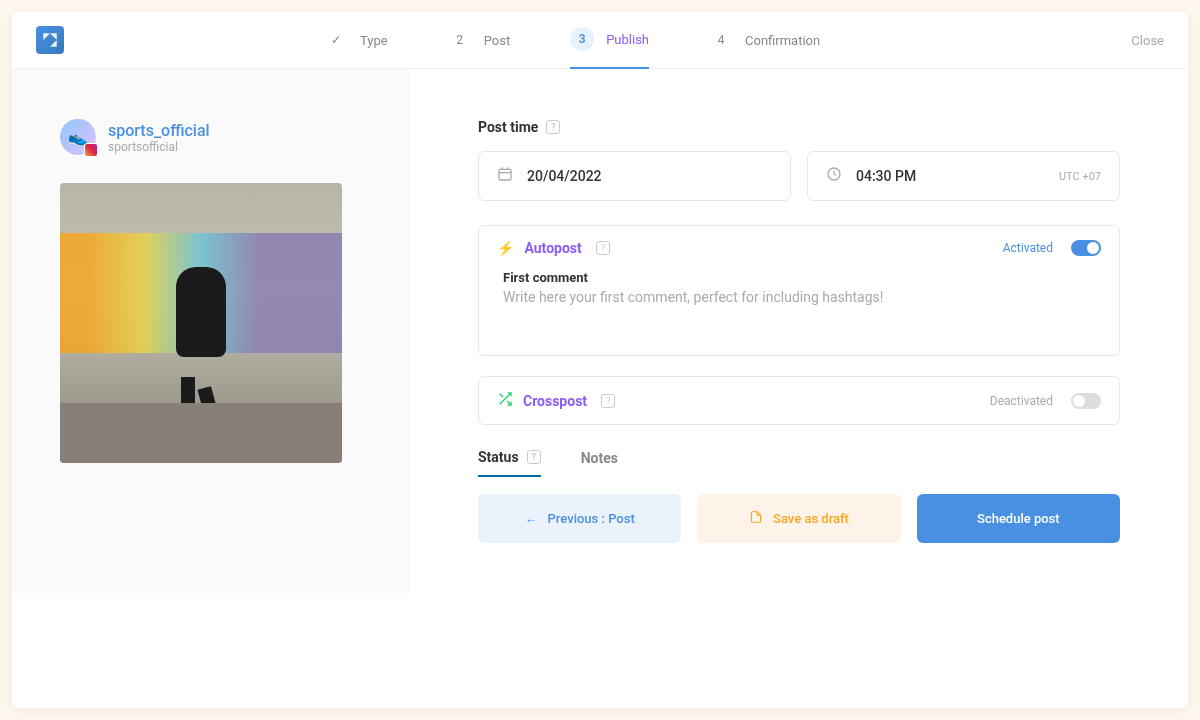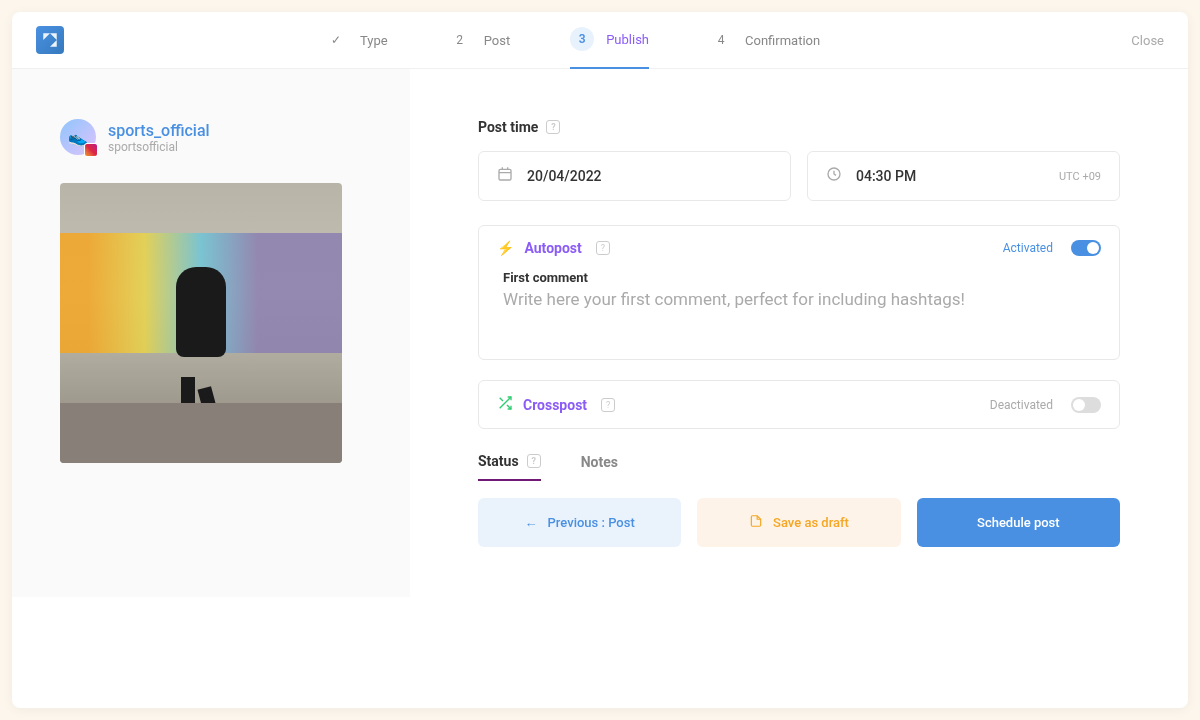--- a/index.html
+++ b/index.html
@@ -52,29 +52,29 @@
 .status-text.on { color: #4a90e2; }
 .status-text.off { color: #aaa; }
 .toggle { width: 30px; height: 16px; border-radius: 10px; position: relative; cursor: pointer; }
 .toggle.on { background: #4a90e2; }
 .toggle.off { background: #ddd; }
 .toggle-knob { position: absolute; top: 2px; width: 12px; height: 12px; border-radius: 50%; background: #fff; }
 .toggle.on .toggle-knob { right: 2px; }
 .toggle.off .toggle-knob { left: 2px; }
 .card-body { padding: 0 24px 18px 24px; }
 .comment-label { font-size: 13px; font-weight: 700; color: #333; margin-bottom: 4px; }
-.comment-placeholder { font-size: 17px; color: #aaa; margin-bottom: 32px; }
+.comment-placeholder { font-size: 14px; color: #aaa; margin-bottom: 32px; }
 .comment-footer { display: flex; align-items: center; }
 .hashtag-count { font-size: 12px; color: #aaa; }
 .comment-tools { margin-left: auto; display: flex; align-items: center; gap: 20px; color: #aaa; }
 .comment-tools .tool { cursor: pointer; font-size: 16px; }
 .divider { width: 1px; height: 18px; background: #e8e8e8; }
 .tabs { display: flex; gap: 40px; margin: 24px 0 16px; border-bottom: 1px solid transparent; }
 .tab { font-size: 14px; font-weight: 700; color: #888; padding-bottom: 10px; cursor: pointer; display: flex; align-items: center; gap: 8px; }
-.tab.active { color: #333; border-bottom: 2px solid #701a75; }
+.tab.active { color: #333; border-bottom: 2px solid #0369a1; }
 .dropdown { border: 1px solid #e8e8e8; border-radius: 6px; padding: 14px 18px; display: flex; align-items: center; gap: 12px; cursor: pointer; margin-bottom: 32px; }
 .dropdown .icon { color: #f5a623; }
 .dropdown .val { font-size: 14px; color: #333; }
 .dropdown .chev { margin-left: auto; color: #aaa; }
 .actions { display: flex; gap: 16px; }
 .btn { flex: 1; padding: 16px; border-radius: 6px; display: flex; align-items: center; justify-content: center; gap: 10px; font-size: 13px; font-weight: 500; cursor: pointer; border: none; }
 .btn.prev { background: #eaf3fc; color: #4a90e2; }
 .btn.draft { background: #fdf3e8; color: #f5a623; }
 .btn.schedule { background: #4a90e2; color: #fff; }
 </style>
@@ -153,21 +153,21 @@
           <span class="val">20/04/2022</span>
         </div>
         <div class="input-box">
           <span class="icon">
             <svg width="16" height="16" viewBox="0 0 24 24" fill="none" stroke="#aaa" stroke-width="2">
                 <circle cx="12" cy="12" r="9"></circle>
                 <polyline points="12 7 12 12 15 14"></polyline>
               </svg>
           </span>
           <span class="val">04:30 PM</span>
-          <span class="tz">UTC +09</span>
+          <span class="tz">UTC +07</span>
         </div>
       </div>
 
       <div class="card">
         <div class="card-header">
           <span class="icon" style="color:#f5a623">⚡</span>
           <span class="card-title">Autopost</span>
           <span class="help-icon">?</span>
           <div class="spacer"></div>
           <span class="status-text on">Activated</span>

